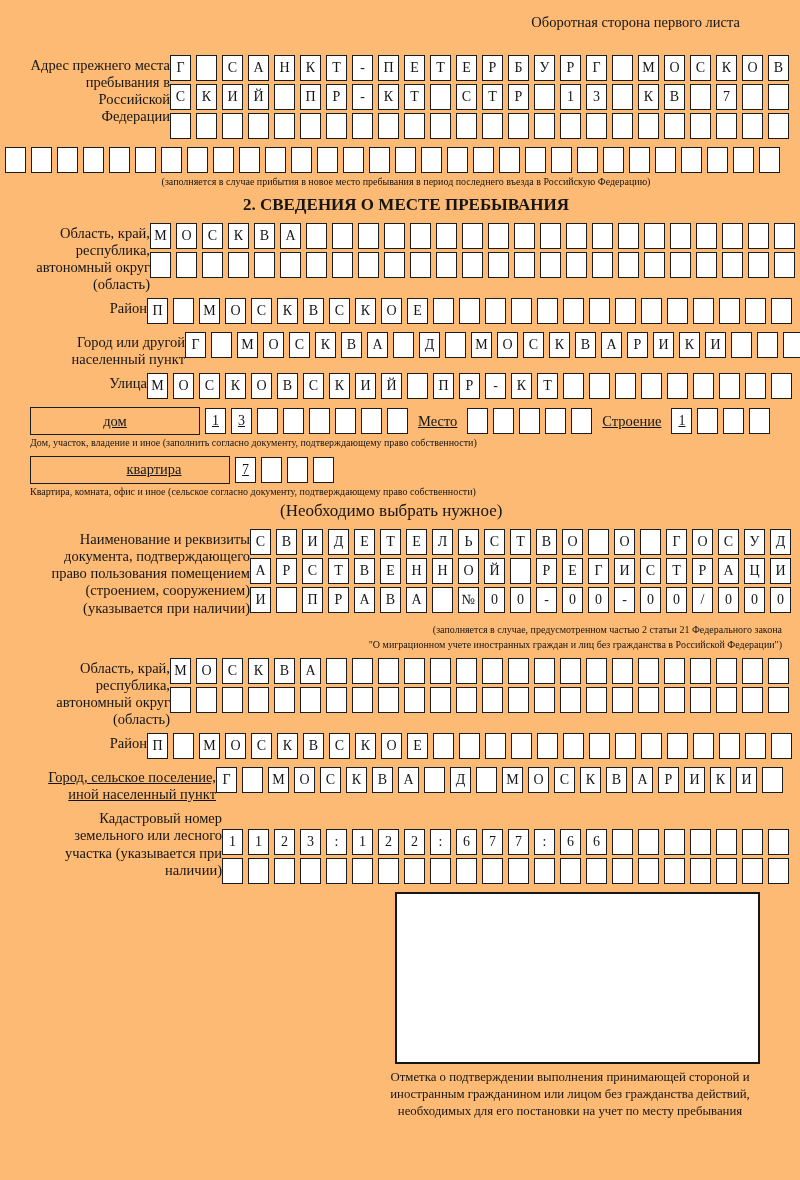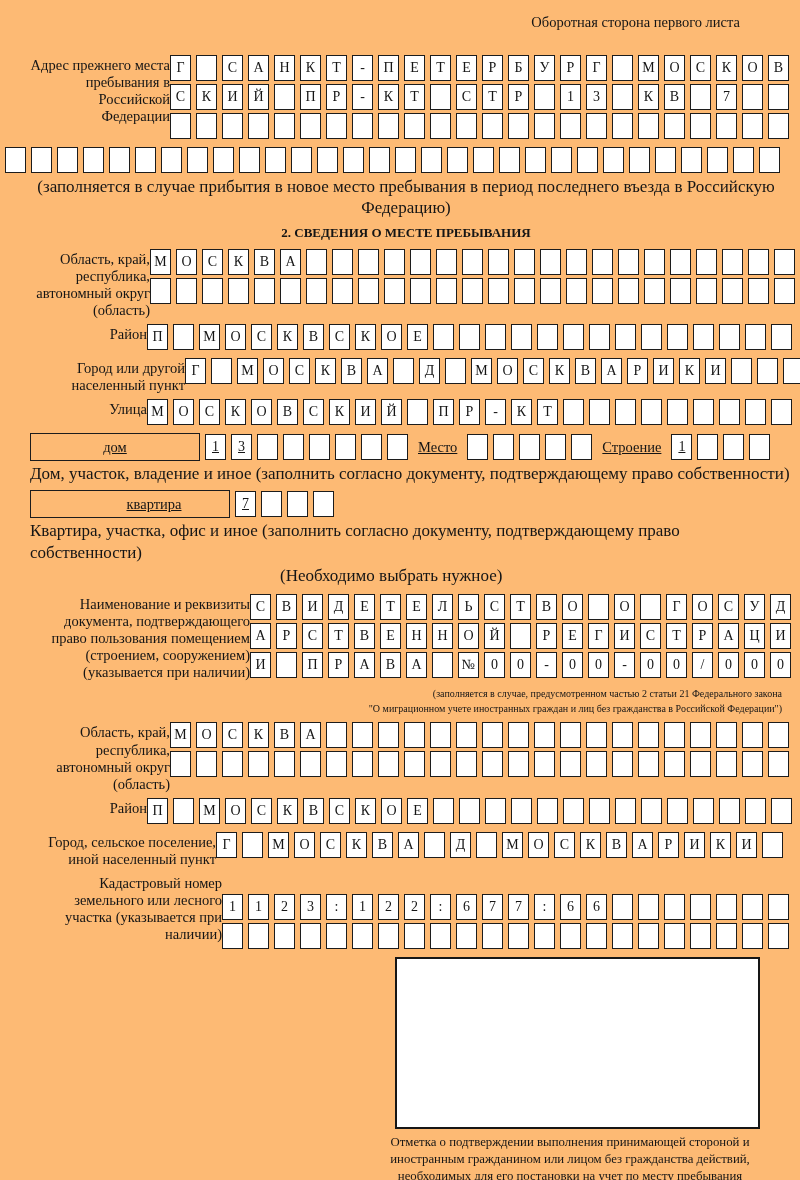--- a/index.html
+++ b/index.html
@@ -15,23 +15,23 @@
   .boxrow{display:flex;gap:5px;margin-bottom:3px;}
   .cbox{
     box-sizing:border-box;flex:0 0 21px;width:21px;height:26px;
     border:1.6px solid #1c1c1c;display:inline-flex;align-items:center;justify-content:center;
     font-size:14px;line-height:1;background:#fff;
   }
   .bigbox{
     box-sizing:border-box;height:28px;border:1.6px solid #1c1c1c;
     display:flex;align-items:center;justify-content:center;font-size:14.5px;flex-shrink:0;
   }
-  .cap{font-size:17px;line-height:1.25;}
+  .cap{font-size:10px;line-height:1.25;}
   .cap-center{text-align:center;margin-right:10px;}
-  .sec-title{font-weight:bold;font-size:13px;text-align:center;margin:6px 10px 8px 0;}
+  .sec-title{font-weight:bold;font-size:17px;text-align:center;margin:6px 10px 8px 0;}
   .dom-row{display:flex;align-items:center;gap:5px;margin-bottom:2px;text-decoration:underline;}
   .inline-lab{font-size:14.5px;margin:0 5px;}
   .chk-row{display:flex;align-items:center;gap:12px;margin-top:8px;font-size:14.5px;}
   .chk{box-sizing:border-box;width:22px;height:26px;border:1.6px solid #1c1c1c;
        display:inline-flex;align-items:center;justify-content:center;font-size:15px;}
   .note-center{font-size:17px;margin:3px 0 8px 250px;}
   .act-cap{text-align:right;font-size:10px;line-height:1.5;margin-right:10px;}
   .stamp-wrap{margin-top:4px;}
   .stamp-box{box-sizing:border-box;width:365px;height:172px;border:2px solid #161616;margin-left:365px;background:#fff;}
   .stamp-cap{width:400px;margin:5px 0 0 340px;text-align:center;font-size:12.8px;line-height:1.32;}
@@ -347,21 +347,21 @@
 
   <div class="dom-row" style="margin-top:6px;">
     <div class="bigbox" style="width:200px;padding-left:48px;">квартира</div>
     <div class="boxrow" style="margin-bottom:0;">
         <span class="cbox">7</span>
         <span class="cbox"></span>
         <span class="cbox"></span>
         <span class="cbox"></span>
       </div>
   </div>
-  <div class="cap mt2">Квартира, участка, офис и иное (заполнить согласно документу, подтверждающему право собственности)</div>
+  <div class="cap mt2">Квартира, комната, офис и иное (сельское согласно документу, подтверждающему право собственности)</div>
 
   <div class="note-center">(Необходимо выбрать нужное)</div>
 
   <div class="frow">
     <div class="flabel" style="width:220px;">Наименование и реквизиты документа, подтверждающего право пользования помещением (строением, сооружением) (указывается при наличии)</div>
     <div>
       <div class="boxrow">
           <span class="cbox">С</span>
           <span class="cbox">В</span>
           <span class="cbox">И</span>
@@ -519,21 +519,21 @@
         <span class="cbox"></span>
         <span class="cbox"></span>
         <span class="cbox"></span>
         <span class="cbox"></span>
         <span class="cbox"></span>
         <span class="cbox"></span>
       </div>
   </div>
 
   <div class="frow">
-    <div class="flabel" style="width:186px;">Город, сельское поселение, иной населенный пункт</div>
+    <div class="flabel" style="width:186px;text-decoration:underline;">Город, сельское поселение, иной населенный пункт</div>
     <div class="boxrow">
         <span class="cbox">Г</span>
         <span class="cbox"></span>
         <span class="cbox">М</span>
         <span class="cbox">О</span>
         <span class="cbox">С</span>
         <span class="cbox">К</span>
         <span class="cbox">В</span>
         <span class="cbox">А</span>
         <span class="cbox"></span>

